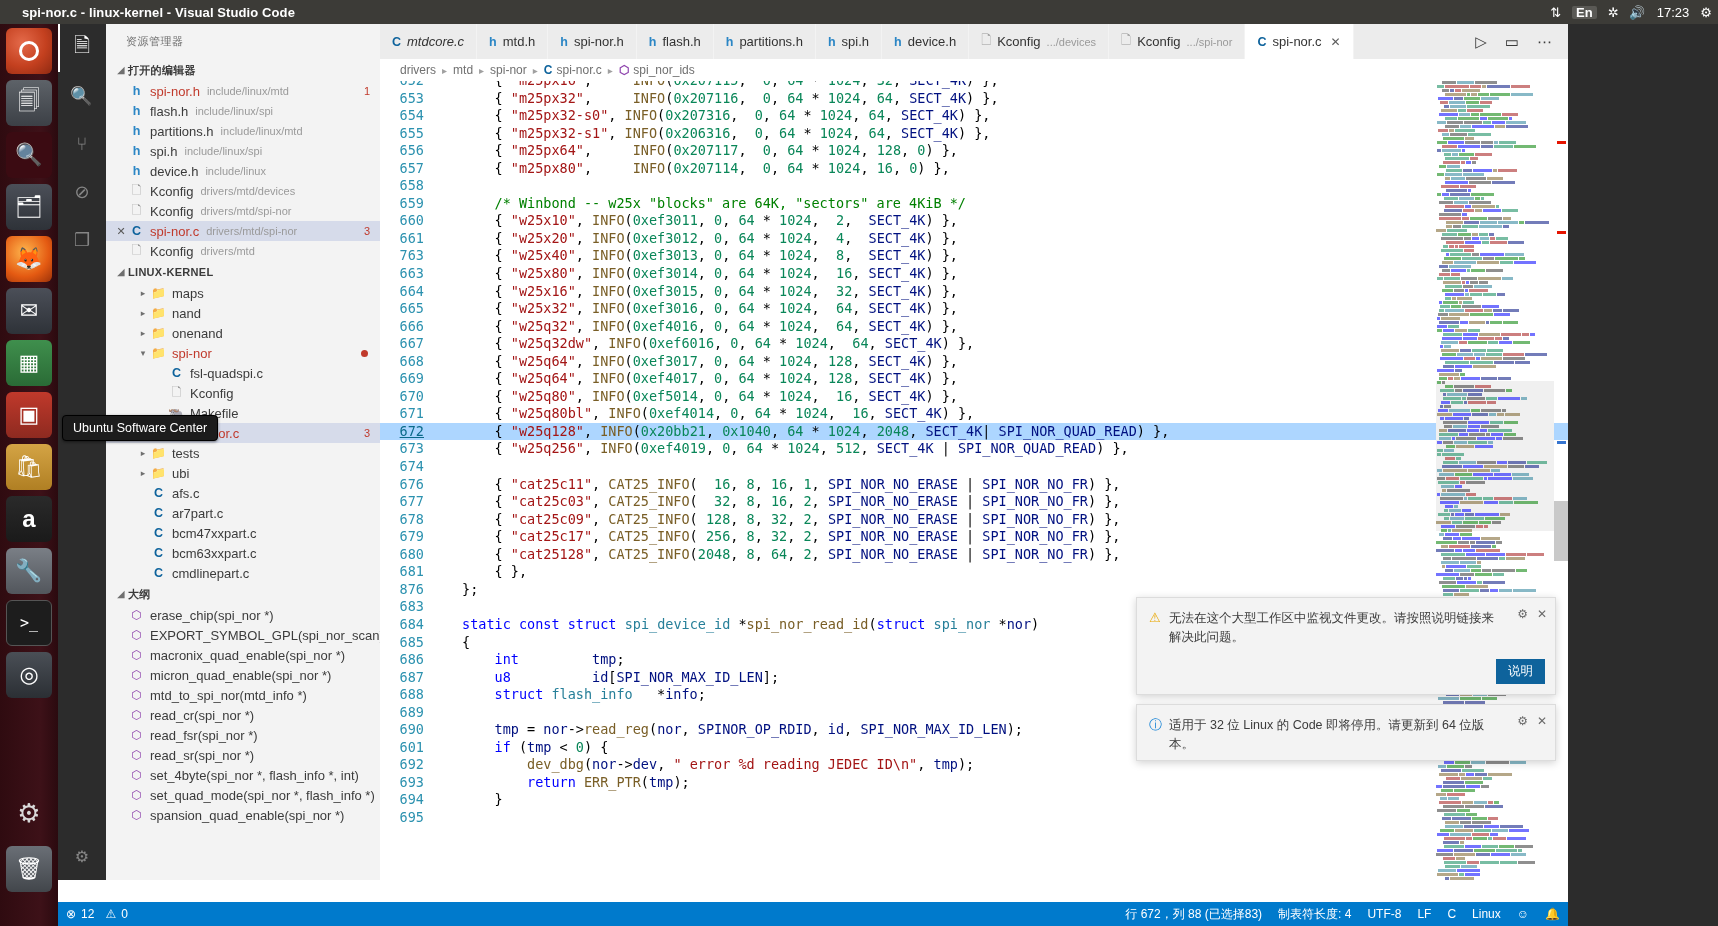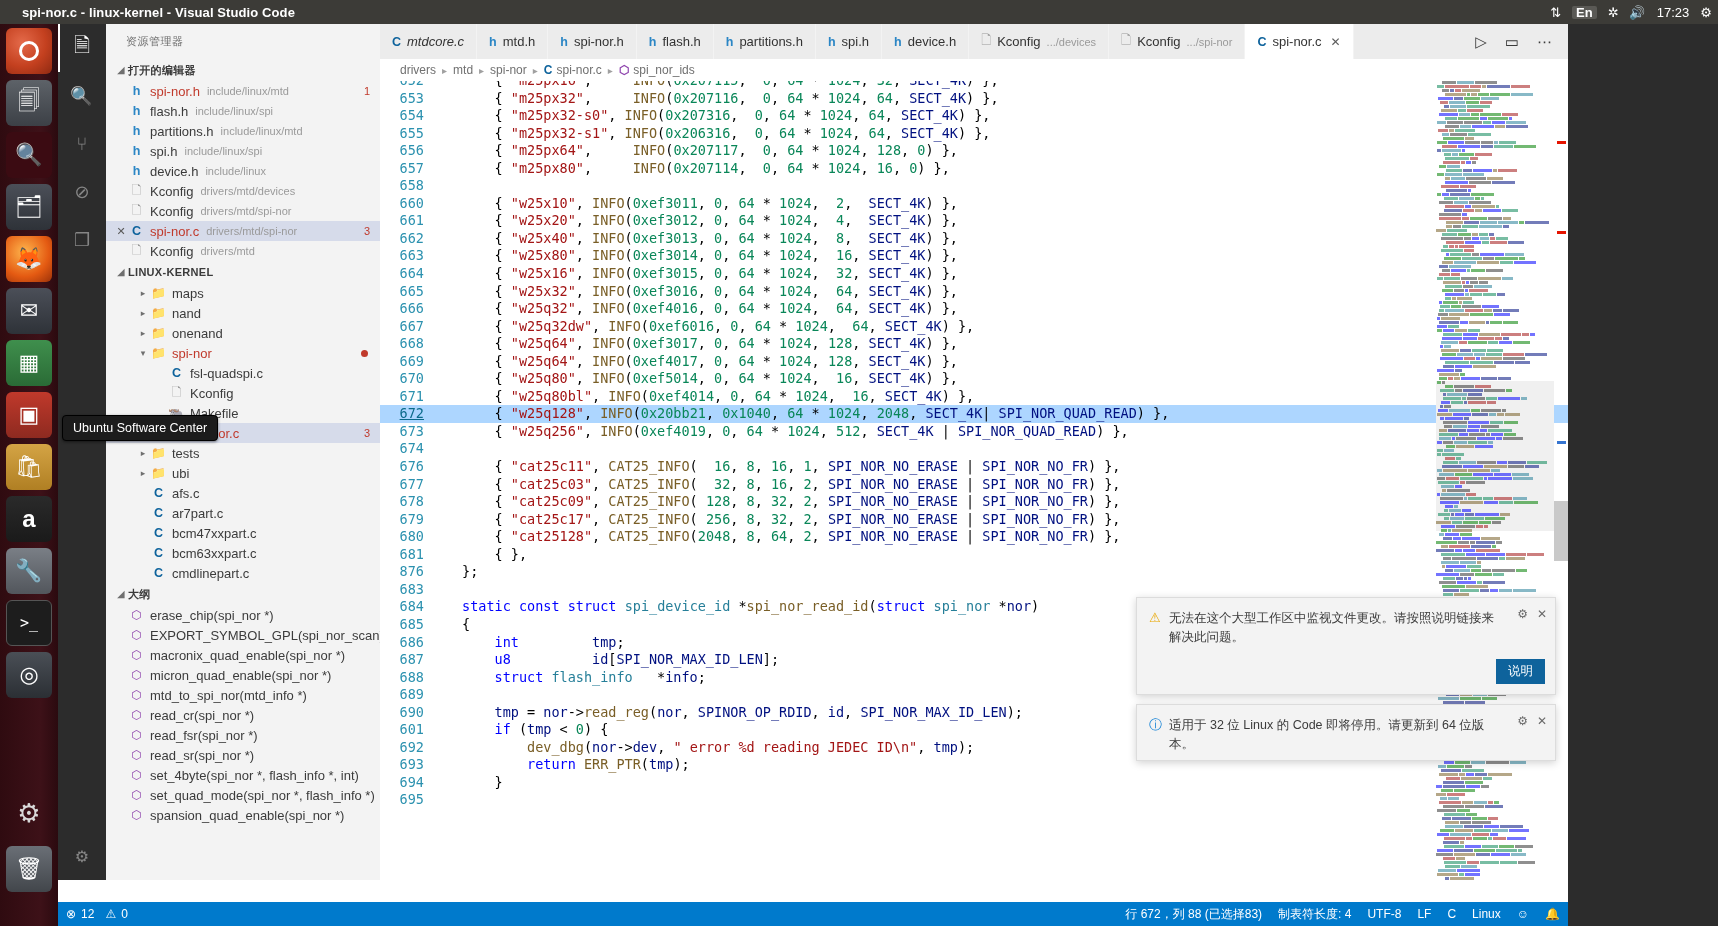--- a/index.html
+++ b/index.html
@@ -496,23 +496,24 @@
 
       <div class="codearea">
         <div class="codelines" id="codelines">
             <div class="cl"><span class="ln">652</span><span class="txt">    { <span class="t-str">"m25px16"</span>,     <span class="t-fn">INFO</span>(<span class="t-num">0x207115</span>,  <span class="t-num">0</span>, <span class="t-num">64</span> * <span class="t-num">1024</span>, <span class="t-num">32</span>, <span class="t-var">SECT_4K</span>) },</span></div>
             <div class="cl"><span class="ln">653</span><span class="txt">    { <span class="t-str">"m25px32"</span>,     <span class="t-fn">INFO</span>(<span class="t-num">0x207116</span>,  <span class="t-num">0</span>, <span class="t-num">64</span> * <span class="t-num">1024</span>, <span class="t-num">64</span>, <span class="t-var">SECT_4K</span>) },</span></div>
             <div class="cl"><span class="ln">654</span><span class="txt">    { <span class="t-str">"m25px32-s0"</span>, <span class="t-fn">INFO</span>(<span class="t-num">0x207316</span>,  <span class="t-num">0</span>, <span class="t-num">64</span> * <span class="t-num">1024</span>, <span class="t-num">64</span>, <span class="t-var">SECT_4K</span>) },</span></div>
             <div class="cl"><span class="ln">655</span><span class="txt">    { <span class="t-str">"m25px32-s1"</span>, <span class="t-fn">INFO</span>(<span class="t-num">0x206316</span>,  <span class="t-num">0</span>, <span class="t-num">64</span> * <span class="t-num">1024</span>, <span class="t-num">64</span>, <span class="t-var">SECT_4K</span>) },</span></div>
             <div class="cl"><span class="ln">656</span><span class="txt">    { <span class="t-str">"m25px64"</span>,     <span class="t-fn">INFO</span>(<span class="t-num">0x207117</span>,  <span class="t-num">0</span>, <span class="t-num">64</span> * <span class="t-num">1024</span>, <span class="t-num">128</span>, <span class="t-num">0</span>) },</span></div>
             <div class="cl"><span class="ln">657</span><span class="txt">    { <span class="t-str">"m25px80"</span>,     <span class="t-fn">INFO</span>(<span class="t-num">0x207114</span>,  <span class="t-num">0</span>, <span class="t-num">64</span> * <span class="t-num">1024</span>, <span class="t-num">16</span>, <span class="t-num">0</span>) },</span></div>
             <div class="cl"><span class="ln">658</span><span class="txt"></span></div>
+            <div class="cl"><span class="ln">659</span><span class="txt">    <span class="t-com">/* Winbond -- w25x "blocks" are 64K, "sectors" are 4KiB */</span></span></div>
             <div class="cl"><span class="ln">660</span><span class="txt">    { <span class="t-str">"w25x10"</span>, <span class="t-fn">INFO</span>(<span class="t-num">0xef3011</span>, <span class="t-num">0</span>, <span class="t-num">64</span> * <span class="t-num">1024</span>,  <span class="t-num">2</span>,  <span class="t-var">SECT_4K</span>) },</span></div>
             <div class="cl"><span class="ln">661</span><span class="txt">    { <span class="t-str">"w25x20"</span>, <span class="t-fn">INFO</span>(<span class="t-num">0xef3012</span>, <span class="t-num">0</span>, <span class="t-num">64</span> * <span class="t-num">1024</span>,  <span class="t-num">4</span>,  <span class="t-var">SECT_4K</span>) },</span></div>
-            <div class="cl"><span class="ln">662</span><span class="txt">    { <span class="t-str">"w25x40"</span>, <span class="t-fn">INFO</span>(<span class="t-num">0xef3013</span>, <span class="t-num">0</span>, <span class="t-num">64</span> * <span class="t-num">1024</span>,  <span class="t-num">8</span>,  <span class="t-var">SECT_4K</span>) },</span></div>
+            <div class="cl"><span class="ln">763</span><span class="txt">    { <span class="t-str">"w25x40"</span>, <span class="t-fn">INFO</span>(<span class="t-num">0xef3013</span>, <span class="t-num">0</span>, <span class="t-num">64</span> * <span class="t-num">1024</span>,  <span class="t-num">8</span>,  <span class="t-var">SECT_4K</span>) },</span></div>
             <div class="cl"><span class="ln">663</span><span class="txt">    { <span class="t-str">"w25x80"</span>, <span class="t-fn">INFO</span>(<span class="t-num">0xef3014</span>, <span class="t-num">0</span>, <span class="t-num">64</span> * <span class="t-num">1024</span>,  <span class="t-num">16</span>, <span class="t-var">SECT_4K</span>) },</span></div>
             <div class="cl"><span class="ln">664</span><span class="txt">    { <span class="t-str">"w25x16"</span>, <span class="t-fn">INFO</span>(<span class="t-num">0xef3015</span>, <span class="t-num">0</span>, <span class="t-num">64</span> * <span class="t-num">1024</span>,  <span class="t-num">32</span>, <span class="t-var">SECT_4K</span>) },</span></div>
             <div class="cl"><span class="ln">665</span><span class="txt">    { <span class="t-str">"w25x32"</span>, <span class="t-fn">INFO</span>(<span class="t-num">0xef3016</span>, <span class="t-num">0</span>, <span class="t-num">64</span> * <span class="t-num">1024</span>,  <span class="t-num">64</span>, <span class="t-var">SECT_4K</span>) },</span></div>
             <div class="cl"><span class="ln">666</span><span class="txt">    { <span class="t-str">"w25q32"</span>, <span class="t-fn">INFO</span>(<span class="t-num">0xef4016</span>, <span class="t-num">0</span>, <span class="t-num">64</span> * <span class="t-num">1024</span>,  <span class="t-num">64</span>, <span class="t-var">SECT_4K</span>) },</span></div>
             <div class="cl"><span class="ln">667</span><span class="txt">    { <span class="t-str">"w25q32dw"</span>, <span class="t-fn">INFO</span>(<span class="t-num">0xef6016</span>, <span class="t-num">0</span>, <span class="t-num">64</span> * <span class="t-num">1024</span>,  <span class="t-num">64</span>, <span class="t-var">SECT_4K</span>) },</span></div>
             <div class="cl"><span class="ln">668</span><span class="txt">    { <span class="t-str">"w25q64"</span>, <span class="t-fn">INFO</span>(<span class="t-num">0xef3017</span>, <span class="t-num">0</span>, <span class="t-num">64</span> * <span class="t-num">1024</span>, <span class="t-num">128</span>, <span class="t-var">SECT_4K</span>) },</span></div>
             <div class="cl"><span class="ln">669</span><span class="txt">    { <span class="t-str">"w25q64"</span>, <span class="t-fn">INFO</span>(<span class="t-num">0xef4017</span>, <span class="t-num">0</span>, <span class="t-num">64</span> * <span class="t-num">1024</span>, <span class="t-num">128</span>, <span class="t-var">SECT_4K</span>) },</span></div>
             <div class="cl"><span class="ln">670</span><span class="txt">    { <span class="t-str">"w25q80"</span>, <span class="t-fn">INFO</span>(<span class="t-num">0xef5014</span>, <span class="t-num">0</span>, <span class="t-num">64</span> * <span class="t-num">1024</span>,  <span class="t-num">16</span>, <span class="t-var">SECT_4K</span>) },</span></div>
             <div class="cl"><span class="ln">671</span><span class="txt">    { <span class="t-str">"w25q80bl"</span>, <span class="t-fn">INFO</span>(<span class="t-num">0xef4014</span>, <span class="t-num">0</span>, <span class="t-num">64</span> * <span class="t-num">1024</span>,  <span class="t-num">16</span>, <span class="t-var">SECT_4K</span>) },</span></div>
             <div class="cl hl cur"><span class="ln">672</span><span class="txt">    { <span class="t-str">"w25q128"</span>, <span class="t-fn">INFO</span>(<span class="t-num">0x20bb21</span>, <span class="t-num">0x1040</span>, <span class="t-num">64</span> * <span class="t-num">1024</span>, <span class="t-num">2048</span>, <span class="t-var">SECT_4K</span>| <span class="t-var">SPI_NOR_QUAD_READ</span>) },</span></div>

